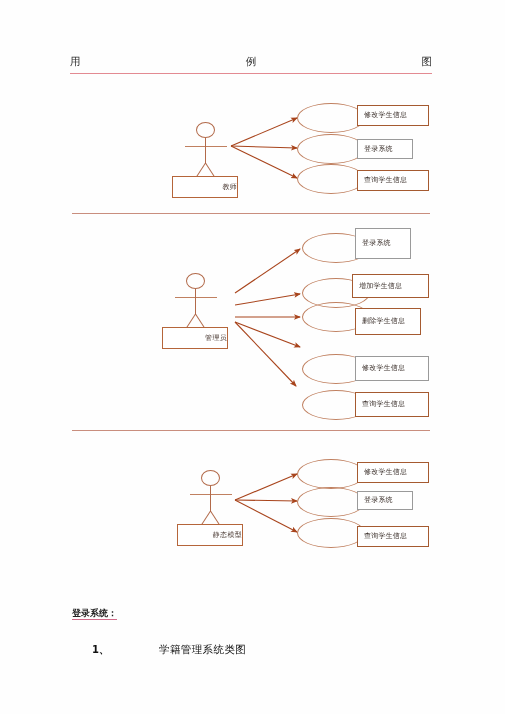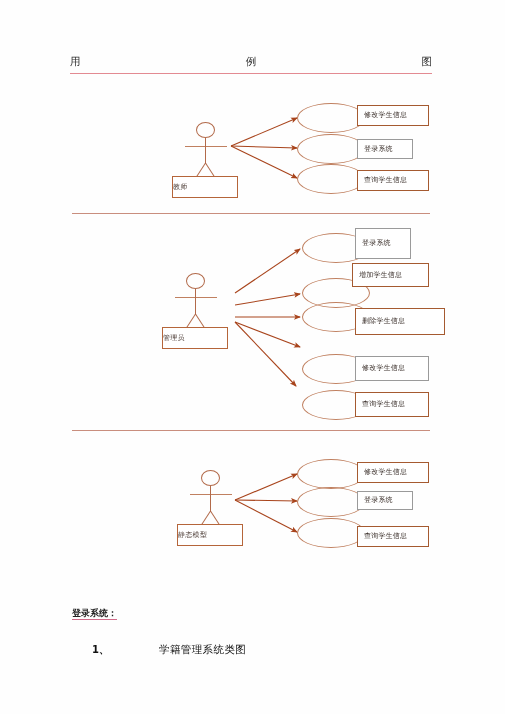--- a/index.html
+++ b/index.html
@@ -118,21 +118,21 @@
     position: absolute;
     left: -3px;
     top: 54px;
     width: 66px;
     height: 22px;
     border: 1px solid #b5653a;
     box-sizing: border-box;
     background: #fff;
     display: flex;
     align-items: center;
-    justify-content: flex-start;
+    justify-content: flex-end;
   }
   .actor .name-box span {
     font-size: 7px;
     color: #4a3a33;
     line-height: 9px;
     letter-spacing: 0.3px;
   }
 
   
   .ellipse {
@@ -289,24 +289,24 @@
 
     <div class="ellipse" style="left:302px;top:233px;"></div>
     <div class="ellipse" style="left:302px;top:278px;"></div>
     <div class="ellipse" style="left:302px;top:302px;"></div>
     <div class="ellipse" style="left:302px;top:354px;"></div>
     <div class="ellipse" style="left:302px;top:390px;"></div>
 
     <div class="uc-label grey" style="left:355px;top:228px;width:56px;height:31px;">
       <span>登录系统</span>
     </div>
-    <div class="uc-label brown" style="left:352px;top:263px;width:77px;height:24px;">
+    <div class="uc-label brown" style="left:352px;top:274px;width:77px;height:24px;">
       <span>增加学生信息</span>
     </div>
-    <div class="uc-label brown" style="left:355px;top:308px;width:90px;height:27px;">
+    <div class="uc-label brown" style="left:355px;top:308px;width:66px;height:27px;">
       <span>删除学生信息</span>
     </div>
     <div class="uc-label grey" style="left:355px;top:356px;width:74px;height:25px;">
       <span>修改学生信息</span>
     </div>
     <div class="uc-label brown" style="left:355px;top:392px;width:74px;height:25px;">
       <span>查询学生信息</span>
     </div>
   </div>
 

